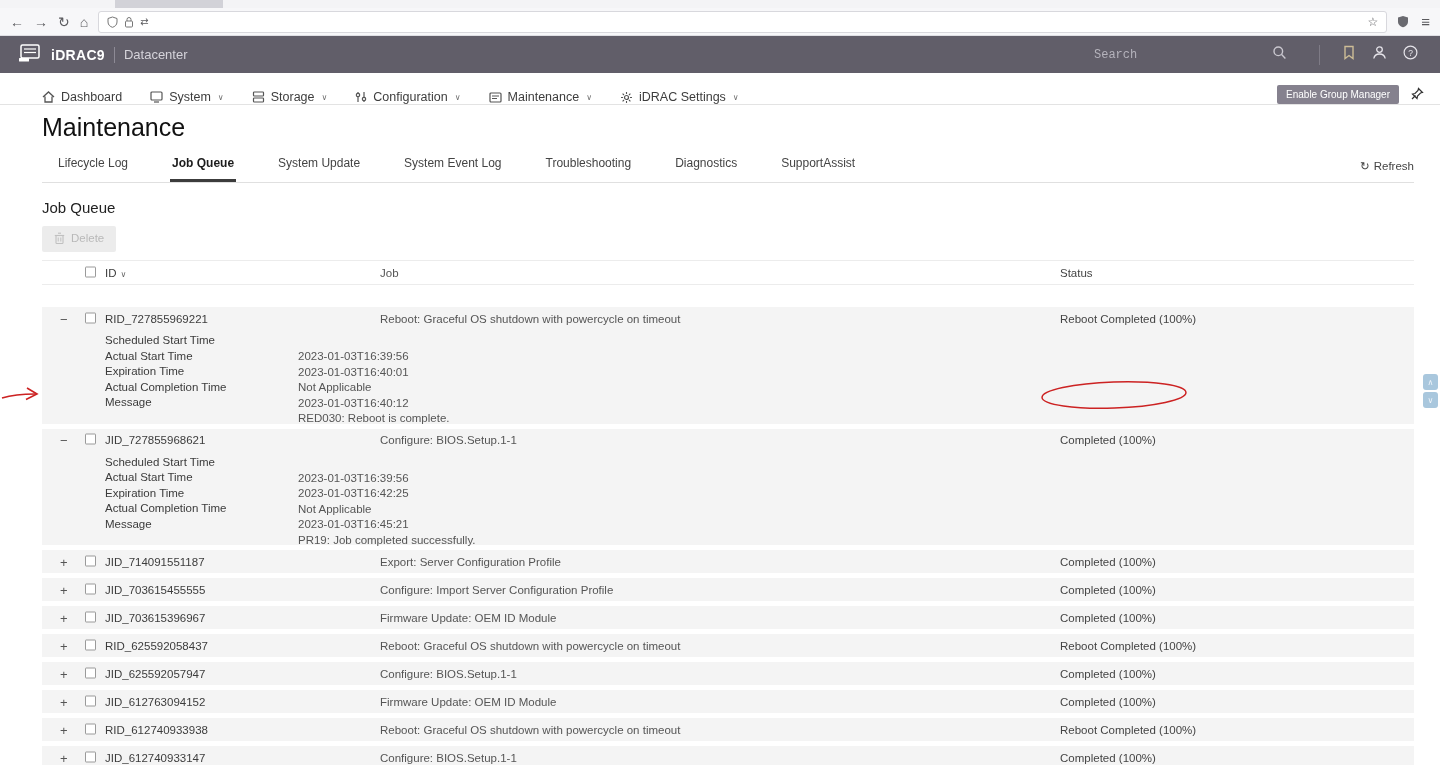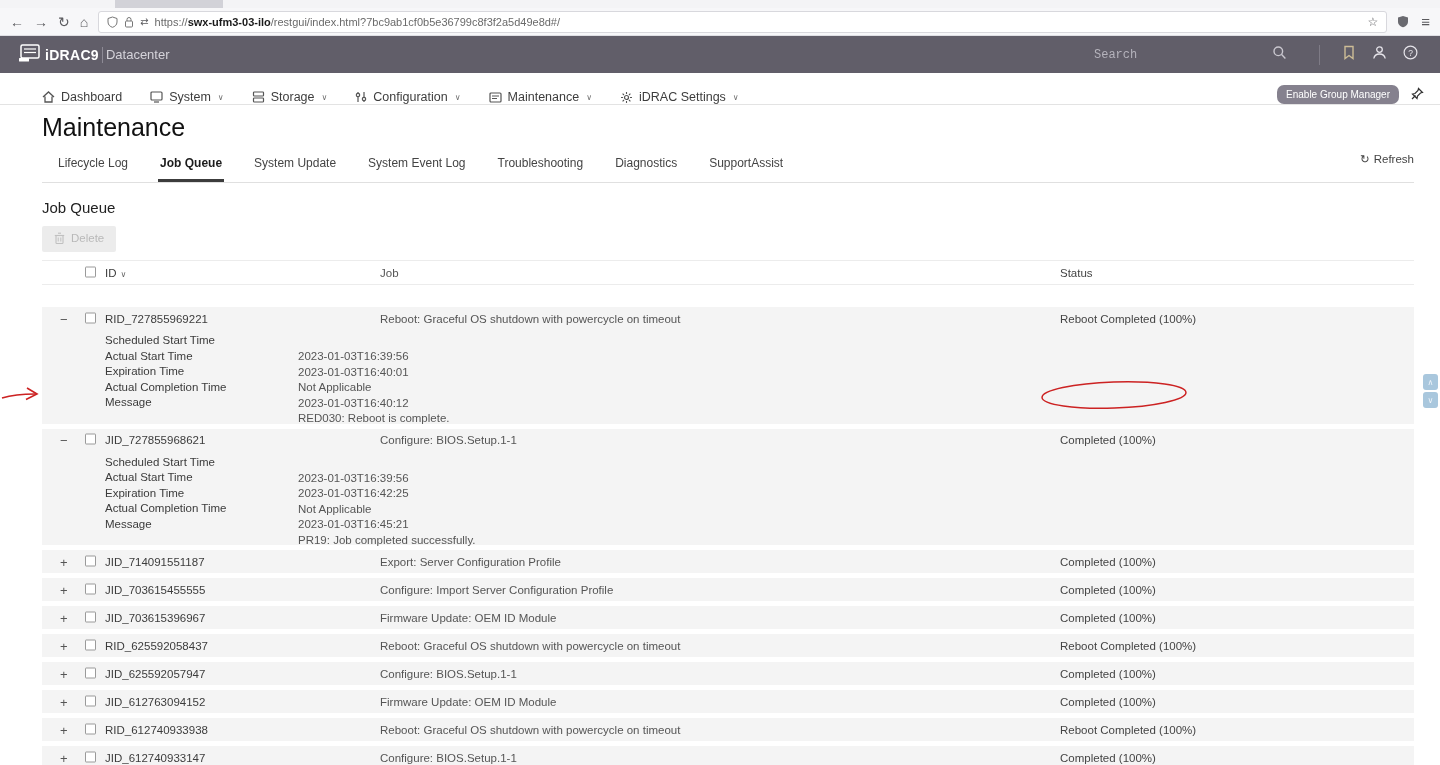--- a/index.html
+++ b/index.html
@@ -22,21 +22,21 @@
   }
   .urlbar .host { font-weight:bold; color:#1a1a1a; }
   .urlbar .spacer { flex:1; }
   .mini-icon { display:inline-flex; align-items:center; }
   .chrome-right { display:flex; align-items:center; gap:12px; }
   
   .app-header {
     height:37px; background:#615e69; display:flex; align-items:center;
     padding:0 14px 0 18px; color:#fff;
   }
-  .brand-wrap { display:flex; align-items:center; gap:3px; }
+  .brand-wrap { display:flex; align-items:center; gap:9px; }
   .brand-name { font-size:14px; font-weight:bold; letter-spacing:.3px; }
   .brand-divider { width:1px; height:16px; background:#8d8a95; }
   .brand-edition { font-size:13px; color:#d5d3da; }
   .header-right { margin-left:auto; display:flex; align-items:center; gap:14px; }
   .search-box { display:flex; align-items:center; gap:40px; }
   .search-box input {
     background:transparent; border:none; outline:none; color:#e6e4ea;
     font-family:Liberation Mono, monospace; font-size:12px; width:140px;
   }
   .search-box input::placeholder { color:#b5b3bc; }
@@ -45,27 +45,27 @@
   
   .app-nav {
     height:32px; background:#ffffff; border-bottom:1px solid #e3e3e3;
     display:flex; align-items:flex-end; padding:0 16px 0 42px; gap:28px;
   }
   .nav-item { display:flex; align-items:center; gap:6px; font-size:12.5px; color:#3d3d3d; cursor:pointer; }
   .nav-item svg { display:block; }
   .nav-chevron { font-size:8px; color:#6f6f6f; margin-left:1px; }
   .nav-right { margin-left:auto; display:flex; align-items:center; gap:12px; }
   .group-mgr-btn {
-    background:#85818e; color:#fff; font-size:10px; border:none; border-radius:7px;
+    background:#85818e; color:#fff; font-size:10px; border:none; border-radius:2px;
     padding:4px 9px; font-family:"Liberation Sans", sans-serif; cursor:pointer;
   }
   
   .page { padding:0 26px 0 42px; }
   .page-title { font-size:25px; font-weight:400; color:#111; margin:8px 0 10px; }
-  .tabs { display:flex; align-items:flex-start; gap:28px; border-bottom:1px solid #e0e0e0; padding:0 0 0 14px; }
+  .tabs { display:flex; align-items:flex-end; gap:40px; border-bottom:1px solid #e0e0e0; padding:0 0 0 14px; }
   .tab { font-size:12px; color:#444; padding:4px 2px 9px; cursor:pointer; border-bottom:3px solid transparent; }
   .tab.active { font-weight:bold; color:#1c1c1c; border-bottom-color:#3c3c3c; }
   .tab-refresh { margin-left:auto; font-size:11.5px; color:#444; padding-bottom:9px; cursor:pointer; display:flex; gap:4px; align-items:center; }
   .section-title { font-size:15px; font-weight:400; color:#222; margin:16px 0 10px; }
   .delete-btn {
     display:inline-flex; align-items:flex-start; gap:6px; background:#ececec; border:none;
     color:#b9b9b9; font-size:11.5px; padding:6px 12px; border-radius:2px; margin-bottom:8px;
     font-family:"Liberation Sans", sans-serif;
   }
   
@@ -116,23 +116,20 @@
           <path d="M5.5 1 L10 2.5 V6 C10 9 7.8 10.6 5.5 11.3 C3.2 10.6 1 9 1 6 V2.5 Z" fill="none" stroke="#777" stroke-width="1"></path>
         </svg>
     </span>
     <span class="mini-icon">
       <svg width="10" height="12" viewBox="0 0 10 12">
           <rect x="1.5" y="5" width="7" height="6" rx="1" fill="none" stroke="#777" stroke-width="1"></rect>
           <path d="M3 5 V3.5 a2 2 0 0 1 4 0 V5" fill="none" stroke="#777" stroke-width="1"></path>
         </svg>
     </span>
     <span class="nav-glyph" style="font-size:10px;">⇄</span>
-    <span>
-      <span>https://</span><span class="host">swx-ufm3-03-ilo</span><span>/restgui/index.html?7bc9ab1cf0b5e36799c8f3f2a5d49e8d#/</span>
-    </span>
     <span class="spacer"></span>
     <span class="nav-glyph" style="font-size:12px;">☆</span>
   </div>
   <div class="chrome-right">
     <span class="mini-icon">
       <svg width="12" height="13" viewBox="0 0 12 13">
           <path d="M6 1 L11 2.6 V6.4 C11 9.6 8.6 11.4 6 12.2 C3.4 11.4 1 9.6 1 6.4 V2.6 Z" fill="#6a6a70"></path>
         </svg>
     </span>
     <span class="nav-glyph" style="font-size:15px;">≡</span>

